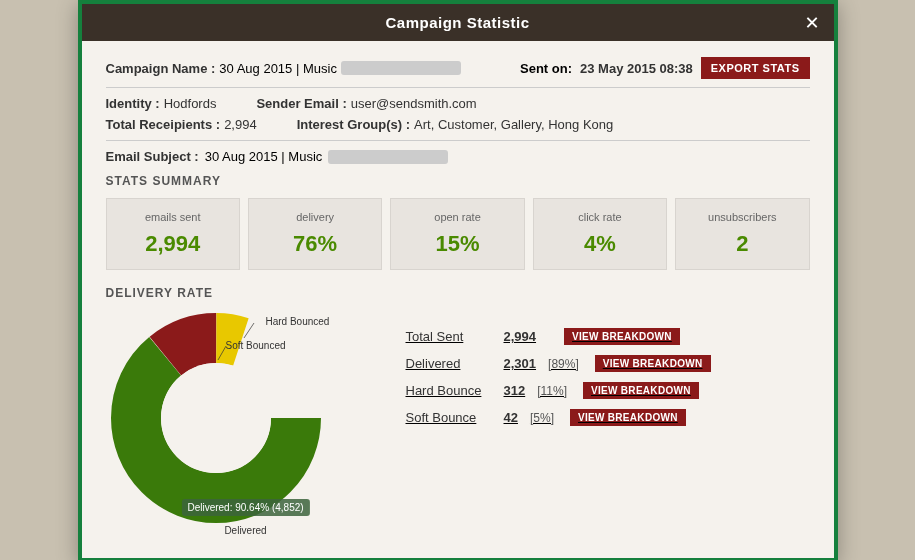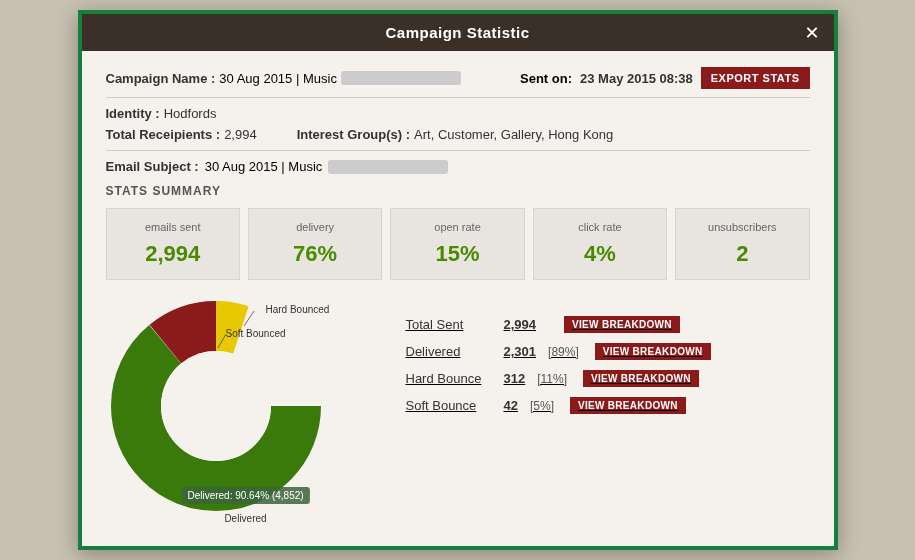--- a/index.html
+++ b/index.html
@@ -232,20 +232,24 @@
       </div>
     </div>
 
     <hr class="divider">
 
     <div class="info-row">
       <div class="info-item">
         <span class="info-label">Identity :</span>
         <span class="info-value">Hodfords</span>
       </div>
+      <div class="info-item">
+        <span class="info-label">Sender Email :</span>
+        <span class="info-value">user@sendsmith.com</span>
+      </div>
     </div>
 
     <div class="info-row">
       <div class="info-item">
         <span class="info-label">Total Receipients :</span>
         <span class="info-value">2,994</span>
       </div>
       <div class="info-item">
         <span class="info-label">Interest Group(s) :</span>
         <span class="info-value">Art, Customer, Gallery, Hong Kong</span>
@@ -281,20 +285,21 @@
     <div class="stat-card-value">4%</div>
   </div>
           <div class="stat-card">
     <div class="stat-card-label">unsubscribers</div>
     <div class="stat-card-value">2</div>
   </div>
         </div>
     </div>
 
     <div>
+      <div class="delivery-title">DELIVERY RATE</div>
       <div class="delivery-section">
 
         <div class="chart-container">
           <svg class="donut-svg" viewBox="0 0 220 220" xmlns="http://www.w3.org/2000/svg">
 
             <circle cx="110" cy="110" r="80" fill="none" stroke="#3a7a0a" stroke-width="50" stroke-dasharray="447 503" stroke-dashoffset="125.7"></circle>
             <circle cx="110" cy="110" r="80" fill="none" stroke="#8b1a1a" stroke-width="50" stroke-dasharray="55 503" stroke-dashoffset="-321.7"></circle>
             <circle cx="110" cy="110" r="80" fill="none" stroke="#e8c800" stroke-width="50" stroke-dasharray="25 503" stroke-dashoffset="-376.7"></circle>
             <circle cx="110" cy="110" r="55" fill="#f5f2ed"></circle>
           </svg>

